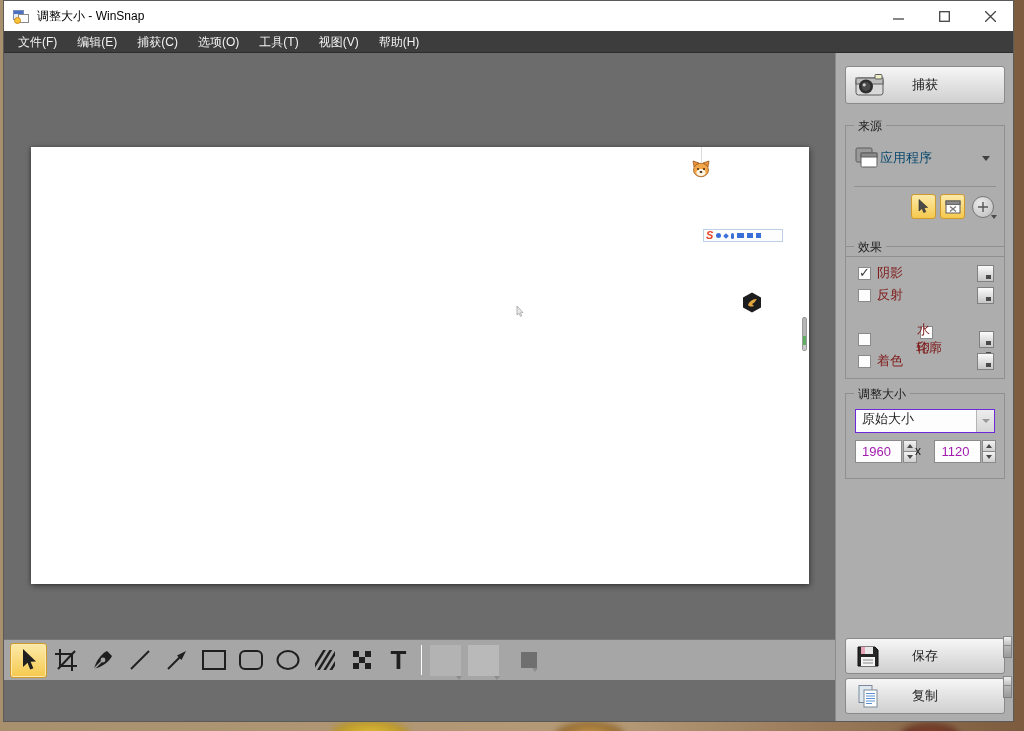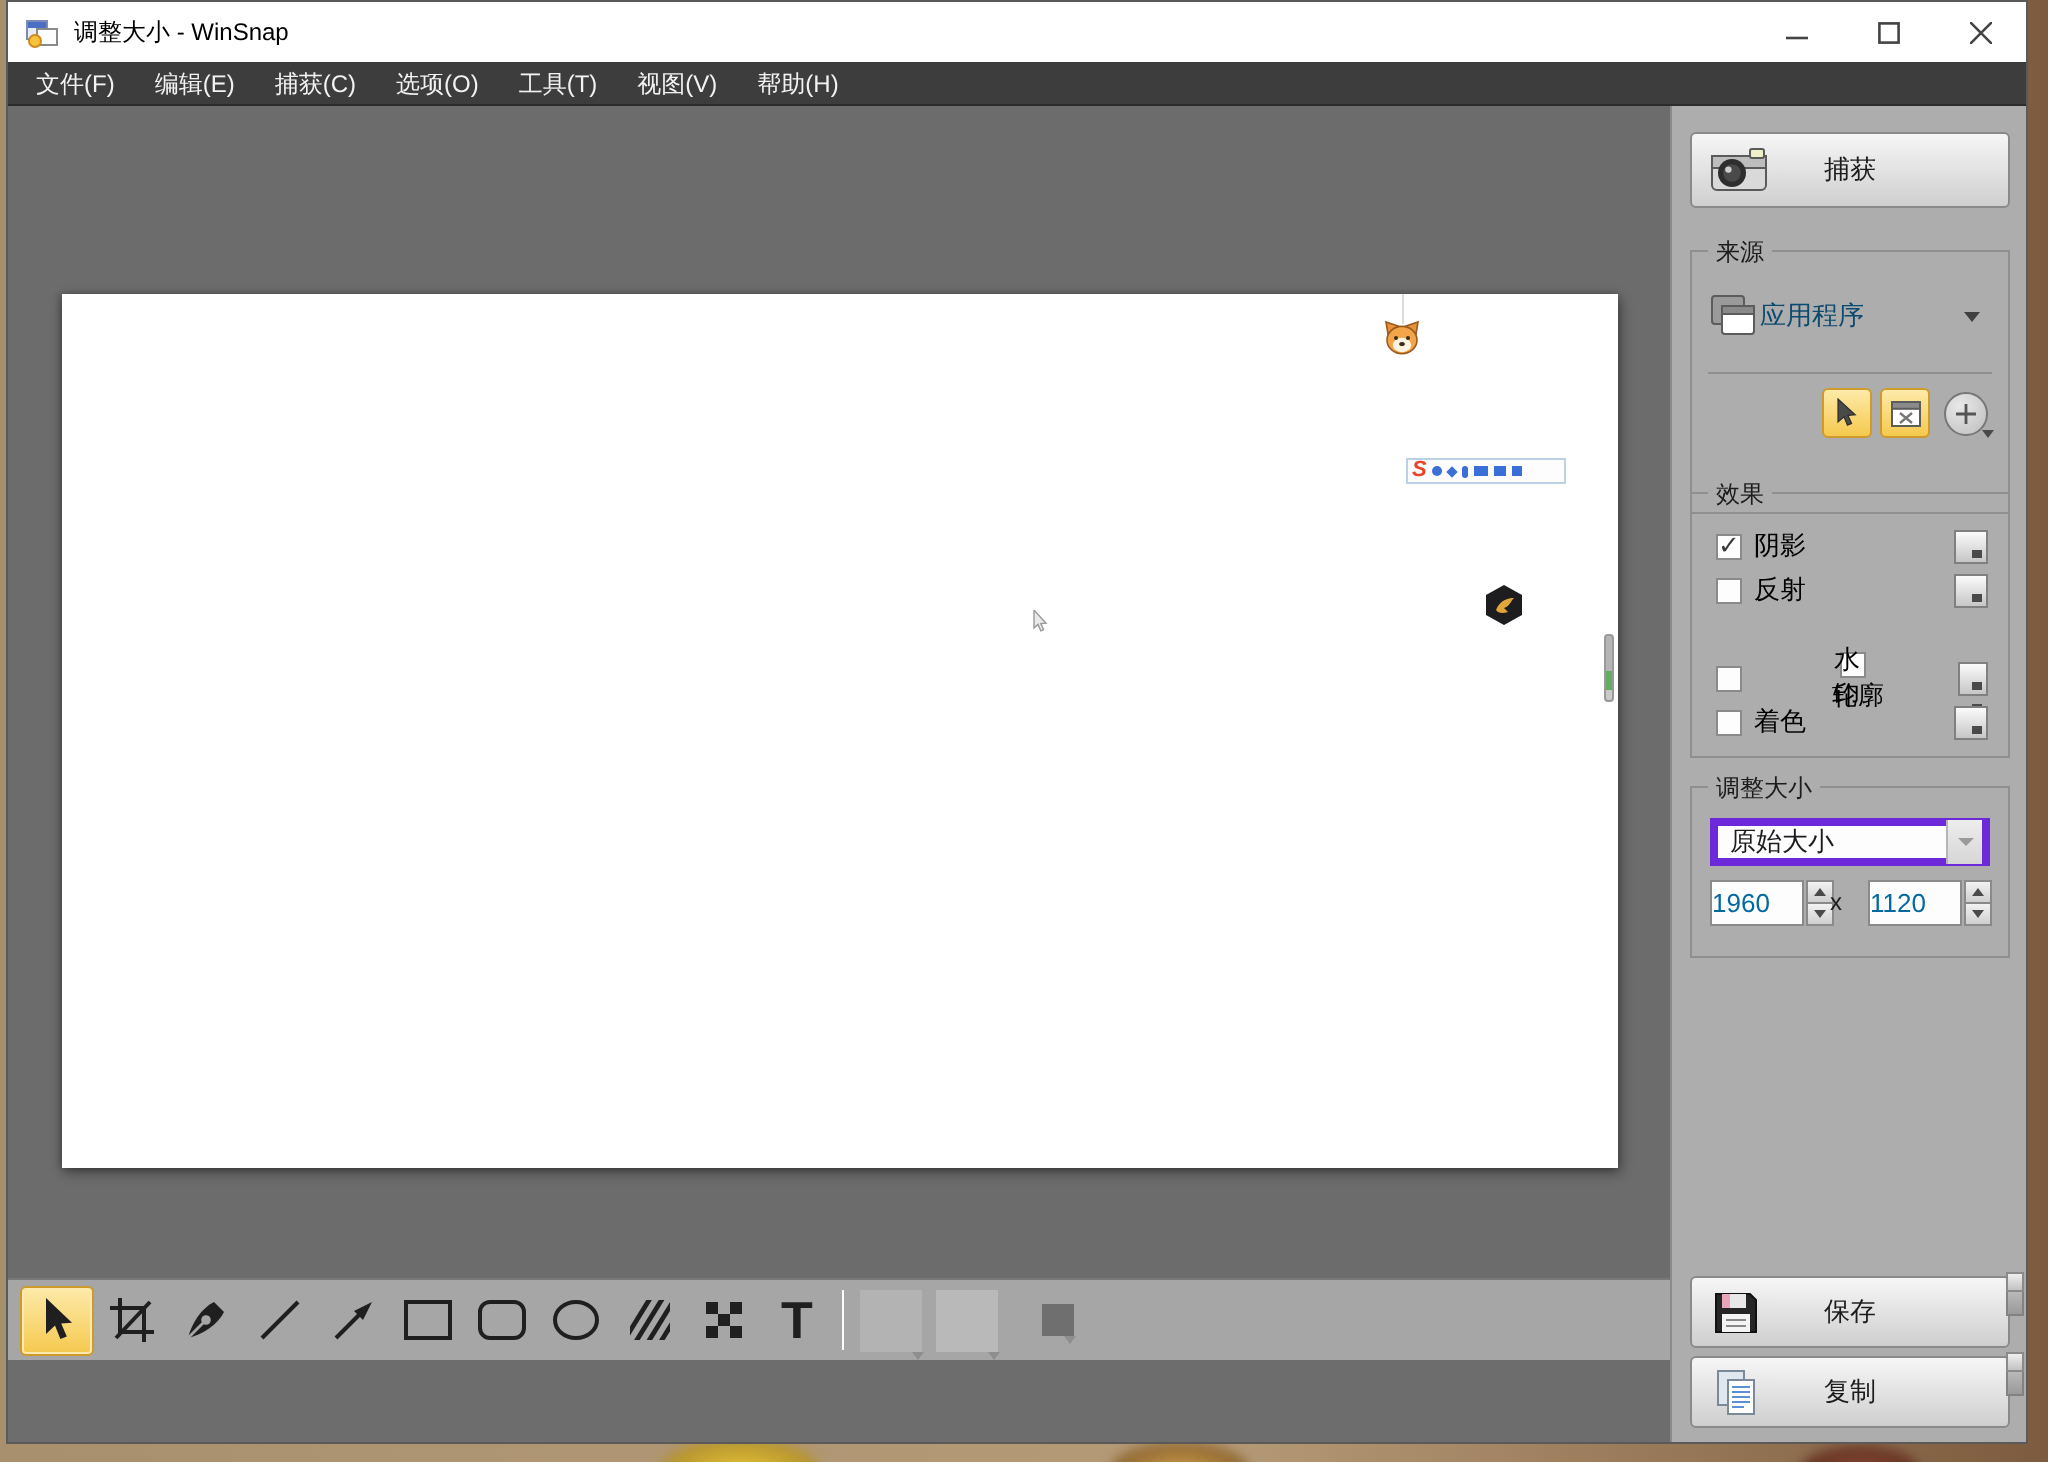--- a/index.html
+++ b/index.html
@@ -94,37 +94,37 @@
     background:linear-gradient(#fdeaa9,#f5c94e); display:flex; align-items:center; justify-content:center; }
   #add-source-btn { width:22px; height:22px; border:1px solid #777; border-radius:50%;
     background:radial-gradient(circle at 35% 30%, #e9e9e9, #bdbdbd); position:relative; margin-left:3px;
     display:flex; align-items:center; justify-content:center; }
   #add-source-btn .dd { position:absolute; right:-4px; bottom:-2px; width:0; height:0;
     border-left:3px solid transparent; border-right:3px solid transparent; border-top:4px solid #4a4a4a; }
 
   .effect-row { position:absolute; left:12px; right:10px; height:16px; display:flex; align-items:center; }
   .checkbox { width:13px; height:13px; background:#fdfdfd; border:1px solid #8a8a8a; position:relative; flex:none; }
   .checkbox[data-checked="true"]::after { content:"✓"; position:absolute; left:0px; top:-3px; font-size:13px; color:#3a3a3a; font-weight:bold; }
-  .effect-label { font-size:13px; color:#000000; margin-left:6px; }
+  .effect-label { font-size:13px; color:#7f1d1d; margin-left:6px; }
   .settings-btn { margin-left:auto; width:17px; height:17px; border:1px solid #808080;
     background:linear-gradient(#fbfbfb,#c6c6c6); position:relative; }
   .settings-btn .dot { position:absolute; right:2px; bottom:2px; width:5px; height:4px; background:#4a4a4a; }
 
   #resize-preset { position:absolute; left:9px; top:15px; right:9px; height:24px; background:#fdfdfd;
-    border:4px solid #6d28d9; display:flex; align-items:center; }
+    border:1px solid #6d28d9; display:flex; }
   #resize-preset .sel-text { font-size:13px; color:#1c1c1c; margin-left:6px; }
   #resize-preset .arrow-box { margin-left:auto; width:18px; height:22px; background:linear-gradient(#ededed,#d6d6d6);
     border-left:1px solid #b5b5b5; display:flex; align-items:center; justify-content:center; }
   #resize-preset .arrow-box .caret { width:0; height:0; border-left:4px solid transparent; border-right:4px solid transparent; border-top:4px solid #9a9a9a; }
 
   .spin-group { position:absolute; top:46px; height:23px; display:flex; }
   #spin-w { left:9px; }
   #spin-h { left:88px; }
   .spin-input { width:47px; height:23px; border:1px solid #8a8a8a; background:#fdfdfd; font-size:13px;
-    text-align:left; padding-right:4px; font-family:"Liberation Sans",sans-serif; color:#0369a1; }
+    text-align:center; padding-right:4px; font-family:"Liberation Sans",sans-serif; color:#a21caf; }
   .spin-btns { width:14px; height:23px; display:flex; flex-direction:column; margin-left:1px; }
   .spin-up,.spin-down { flex:1; border:1px solid #8a8a8a; background:linear-gradient(#f2f2f2,#cfcfcf);
     display:flex; align-items:center; justify-content:center; }
   .spin-up { border-bottom:none; }
   .tri-up { width:0; height:0; border-left:3px solid transparent; border-right:3px solid transparent; border-bottom:4px solid #4a4a4a; }
   .tri-down { width:0; height:0; border-left:3px solid transparent; border-right:3px solid transparent; border-top:4px solid #4a4a4a; }
   #resize-x { position:absolute; left:69px; top:50px; font-size:12px; color:#1c1c1c; }
 </style>
 </head>
 <body>

